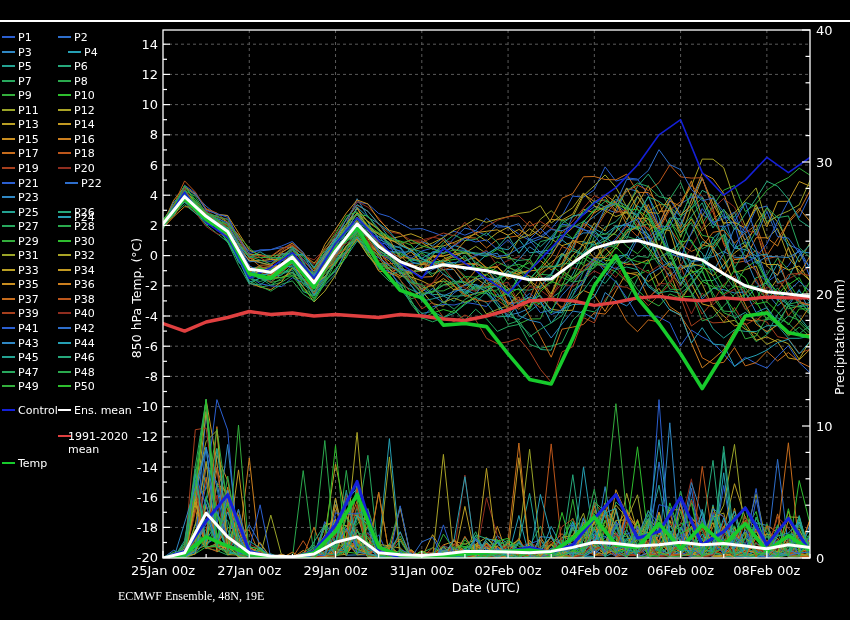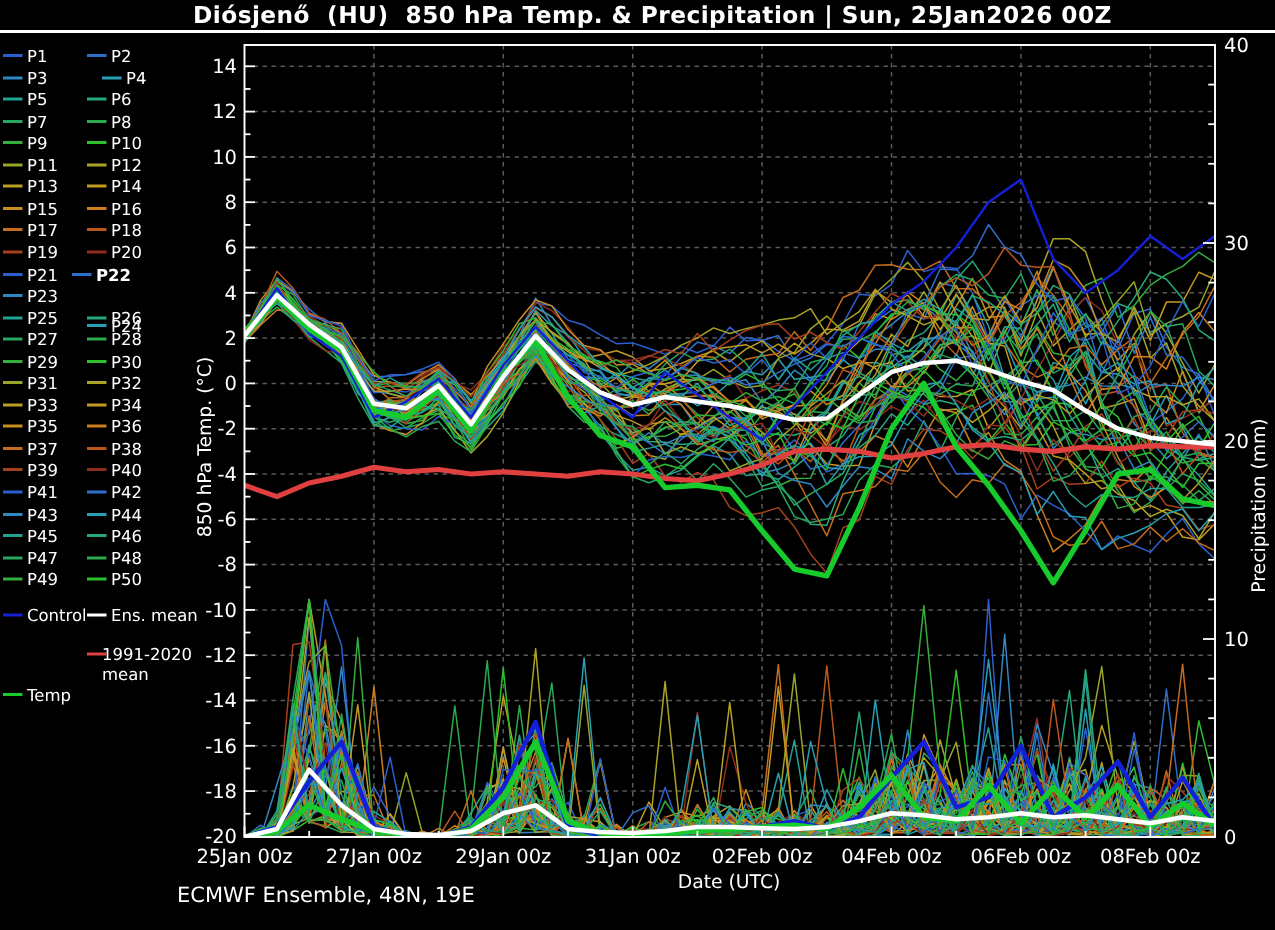--- a/index.html
+++ b/index.html
@@ -6,34 +6,33 @@
   #stage{position:relative;width:850px;height:620px;background:#000;overflow:hidden;
          font-family:"DejaVu Sans","Liberation Sans",sans-serif;color:#fff;}
   #chart-title{position:absolute;top:1px;left:20px;width:830px;text-align:center;
          font-size:15.5px;font-weight:bold;white-space:pre;letter-spacing:.3px;}
   #title-rule{position:absolute;top:20px;left:0;width:850px;height:2px;background:#fff;}
   svg{position:absolute;top:0;left:0;}
   .ylab{position:absolute;font-size:12.5px;white-space:nowrap;}
   #ylab-left{top:298px;left:136px;transform:translate(-50%,-50%) rotate(-90deg);}
   #ylab-right{top:337px;left:839px;transform:translate(-50%,-50%) rotate(-90deg);}
   #xlab{position:absolute;top:580px;left:486px;transform:translateX(-50%);font-size:12.5px;}
-  #foot-left{position:absolute;top:589px;left:118px;font-size:14px;}
+  #foot-left{position:absolute;top:589px;left:118px;font-size:12px;font-family:Liberation Serif, serif;}
   #foot-right{position:absolute;top:589px;right:65px;font-size:16px;}
   #legend{position:absolute;top:0;left:0;width:135px;height:485px;}
   .lg{position:absolute;height:14px;font-size:11px;line-height:13px;white-space:nowrap;}
   .lg i{position:absolute;left:0;top:5px;width:13px;height:2px;}
   .lg span{margin-left:16px;display:block;}
   .lg.wrap{white-space:normal;}
   .lg.wrap span{width:68px;line-height:13px;margin-left:10px;}
 </style>
 </head>
 <body>
 
 <div id="stage">
-  <div id="chart-title">Diósjenő  (HU)  850 hPa Temp. &amp; Precipitation | Sun, 25Jan2026 00Z</div>
   <div id="title-rule"></div>
 
   <svg id="chart" width="850" height="620" viewBox="0 0 850 620">
       <g stroke="#5a5a5a" stroke-width="1" stroke-dasharray="3 3">
         <line x1="163" x2="810" y1="44.2" y2="44.2"></line>
         <line x1="163" x2="810" y1="74.4" y2="74.4"></line>
         <line x1="163" x2="810" y1="104.6" y2="104.6"></line>
         <line x1="163" x2="810" y1="134.8" y2="134.8"></line>
         <line x1="163" x2="810" y1="165" y2="165"></line>
         <line x1="163" x2="810" y1="195.2" y2="195.2"></line>
@@ -374,21 +373,21 @@
         <span>P19</span>
       </div>
       <div class="lg" style="left: 58px; top: 161.95px;">
         <i style="background: rgb(143, 45, 31);"></i>
         <span>P20</span>
       </div>
       <div class="lg" style="left: 2px; top: 176.5px;">
         <i style="background: rgb(43, 95, 208);"></i>
         <span>P21</span>
       </div>
-      <div class="lg" style="left: 48px; top: 176.5px; font-weight: bold;">
+      <div class="lg" style="left: 65px; top: 176.5px;">
         <i style="background: rgb(46, 110, 203);"></i>
         <span>P22</span>
       </div>
       <div class="lg" style="left: 2px; top: 191.05px;">
         <i style="background: rgb(47, 135, 195);"></i>
         <span>P23</span>
       </div>
       <div class="lg" style="left: 58px; top: 191.05px; margin-top: 20px;">
         <i style="background: rgb(38, 160, 180);"></i>
         <span>P24</span>

